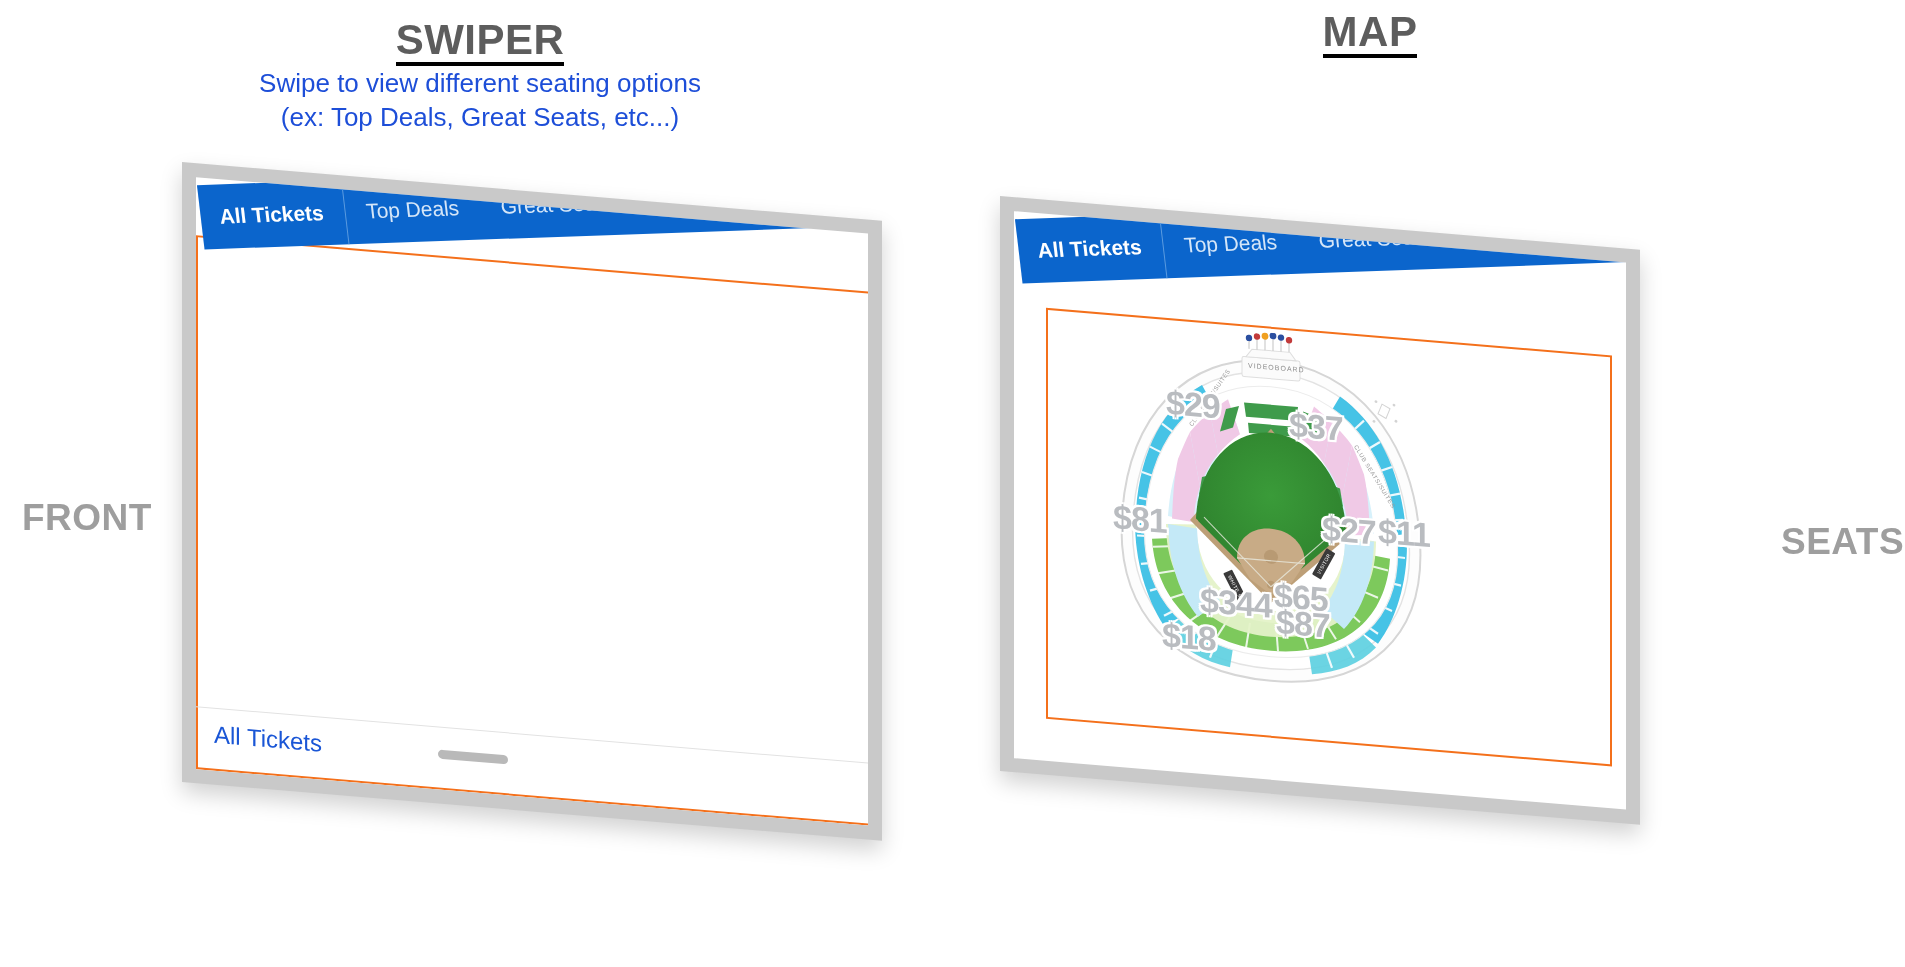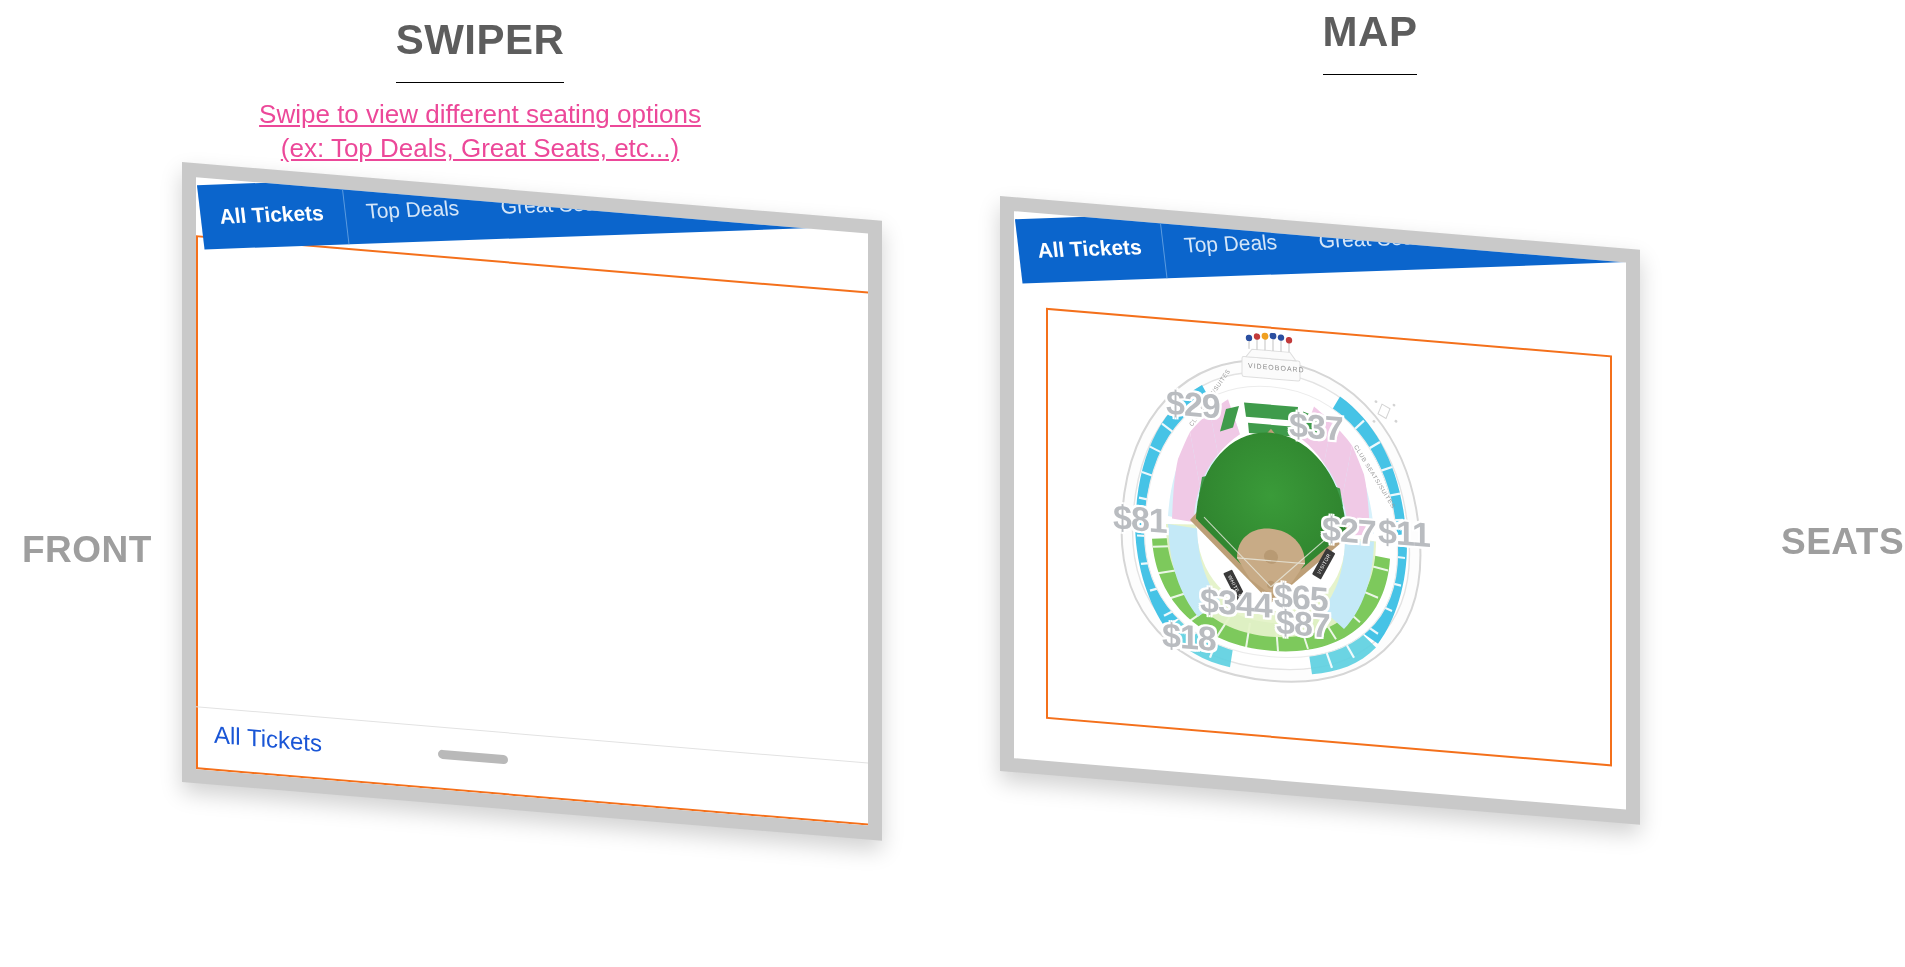--- a/index.html
+++ b/index.html
@@ -10,27 +10,26 @@
     overflow:hidden;
     position:relative;
   }
   .stage{position:absolute;inset:0;}
 
   
   .panel-header{position:absolute;text-align:center;}
   .panel-title{
     font-size:42px;font-weight:bold;color:#5d5d5d;
     letter-spacing:.5px;line-height:1.05;
-    display:inline-block;padding-bottom:20px;
-    border-bottom:1px solid #000000;
+    display:inline-block;padding-bottom:0;
+    border-bottom:4px solid #000000;
   }
   .panel-sub{
-    margin-top:14px;font-size:26px;color:#ec4899;line-height:1.32;
+    font-size:26px;color:#1d4ed8;line-height:1.32;
     white-space:pre-line;
-    text-decoration:underline;
   }
 
   
   .side-label{
     position:absolute;font-size:37px;font-weight:bold;color:#9e9e9e;
     letter-spacing:.5px;
   }
 
   
   .device-wrap{position:absolute;}
@@ -138,21 +137,21 @@
   <div class="panel-header" style="left:170px;top:18px;width:620px;">
     <div class="panel-title">SWIPER</div>
     <div class="panel-sub">Swipe to view different seating options
 (ex: Top Deals, Great Seats, etc...)</div>
   </div>
 
   <div class="panel-header" style="left:1020px;top:10px;width:700px;">
     <div class="panel-title">MAP</div>
   </div>
 
-  <div class="side-label" style="left:22px;top:529px;">FRONT</div>
+  <div class="side-label" style="left:22px;top:497px;">FRONT</div>
   <div class="side-label" style="left:1781px;top:521px;">SEATS</div>
 
   <div class="device-wrap" style="left:182px;top:162px;">
     <div class="device" id="device-front">
       <div class="screen">
 
         <div class="hl-frame" style="left:0;top:58px;right:-54px;bottom:0;"></div>
 
         <div class="tabbar" id="tabbar-front">
             <div class="tab active">All Tickets</div>

